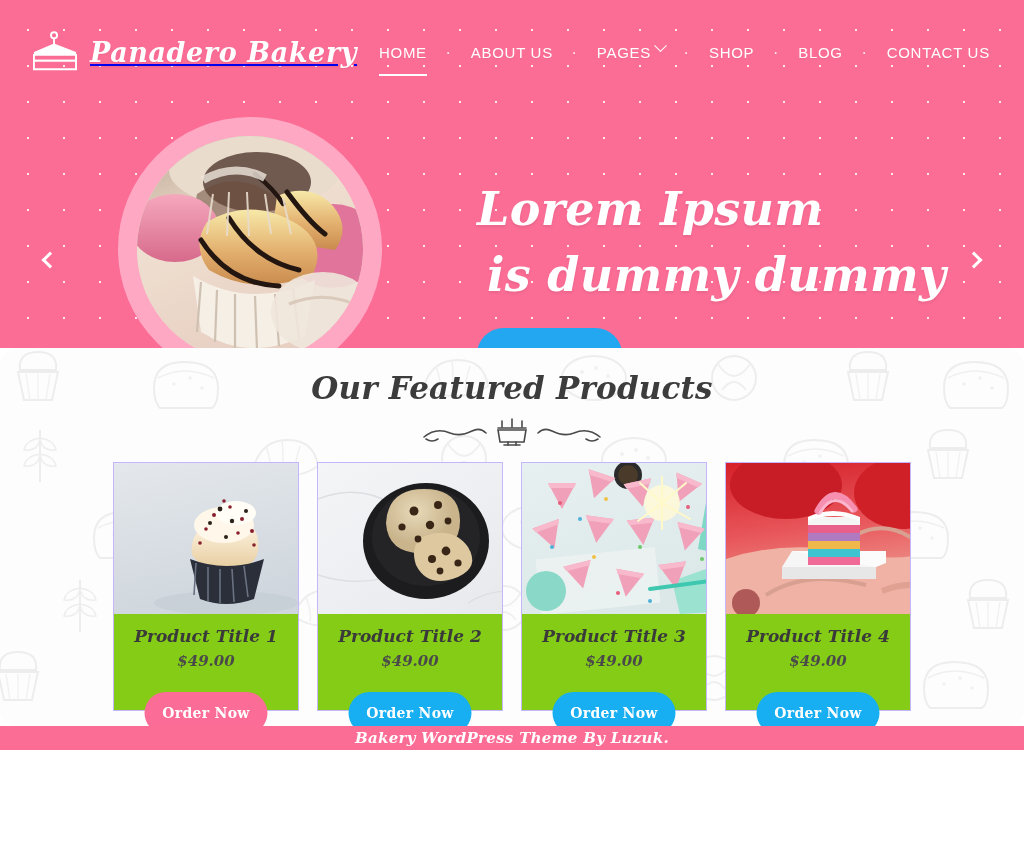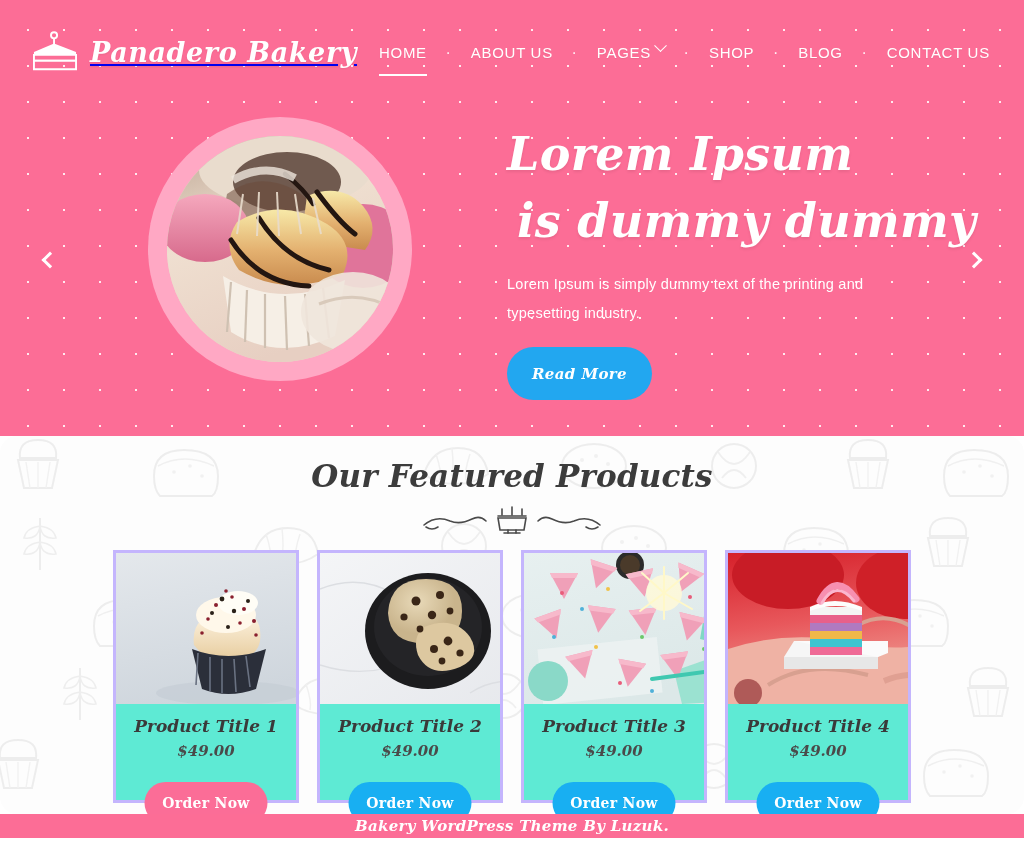--- a/index.html
+++ b/index.html
@@ -9,21 +9,21 @@
     height: 856px;
     overflow: hidden;
     font-family: "Liberation Sans", sans-serif;
     background: #ffffff;
   }
 
   
   .hero {
     position: relative;
     width: 1024px;
-    height: 436px;
+    height: 348px;
     background-color: #fc6d96;
     background-image:
       radial-gradient(rgba(255,255,255,0.85) 1.1px, transparent 1.2px);
     background-size: 36px 36px;
     background-position: 10px 12px;
     overflow: hidden;
   }
 
   .navbar {
     position: relative;
@@ -101,24 +101,23 @@
     border-right: 1.6px solid #fff;
     border-bottom: 1.6px solid #fff;
     transform: rotate(45deg) translate(-2px,-2px);
     display: inline-block;
   }
 
   
   .hero-body {
     position: relative;
     display: flex;
-    align-items: flex-start;
+    align-items: flex-end;
     padding: 12px 8px 0 0;
     z-index: 3;
-    margin-left: 30px;
   }
 
   .hero-imgwrap {
     flex: 0 0 auto;
     margin-left: 118px;
     width: 264px;
     height: 264px;
     border-radius: 50%;
     background: #ffa8c4;
     padding: 19px;
@@ -235,22 +234,22 @@
     display: flex;
     justify-content: center;
     gap: 0;
     margin-top: 16px;
     padding: 0 38px;
   }
   .card {
     position: relative;
     width: 186px;
     margin-right: 18px;
-    background: #5eead4;
-    border: 3px solid #c4b5fd;
+    background: #84cc16;
+    border: 1px solid #c4b5fd;
     text-align: center;
     padding-bottom: 40px;
   }
   .card:last-child { margin-right: 0; }
 
   .card-img {
     width: 100%;
     height: 151px;
     overflow: hidden;
     position: relative;
@@ -411,21 +410,20 @@
           <path d="M152 168 q40 -16 76 6" stroke="#d9cabb" stroke-width="3" fill="none"></path>
         </svg>
       </div>
     </div>
 
     <div class="hero-text">
       <h1 class="hero-title">
         <span>Lorem Ipsum</span>
         <span class="l2">is dummy dummy</span>
       </h1>
-      <p class="hero-desc">Lorem Ipsum is simply dummy text of the printing and typesetting industry.</p>
       <button class="btn-readmore">Read More</button>
     </div>
   </div>
 
   <div class="carousel-arrow arrow-prev">
     <span class="chev left"></span>
   </div>
   <div class="carousel-arrow arrow-next">
     <span class="chev right"></span>
   </div>

